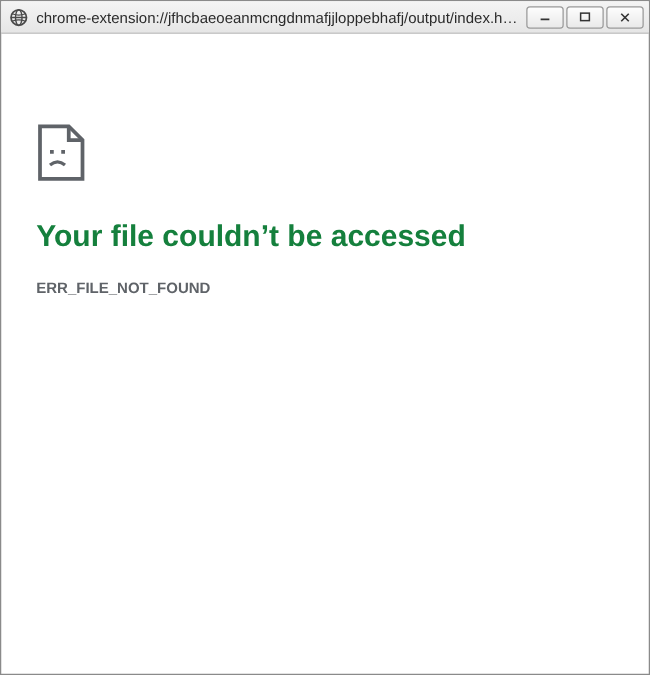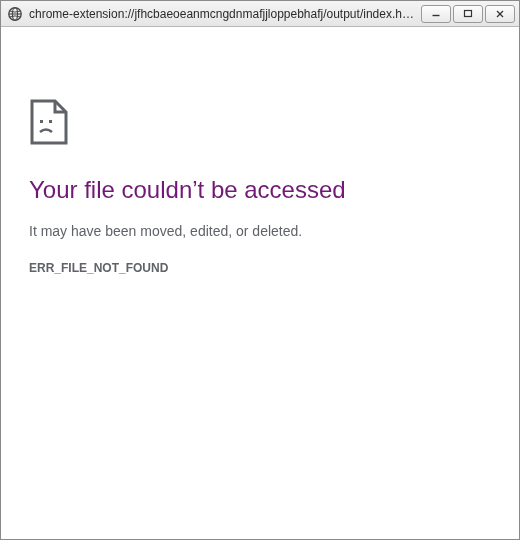--- a/index.html
+++ b/index.html
@@ -69,22 +69,22 @@
     box-sizing: border-box;
     color: #202124;
   }
   .err-icon {
     width: 40px;
     height: 46px;
     margin-bottom: 30px;
   }
   .heading {
     font-size: 24px;
-    font-weight: 400;
-    color: #701a75;
+    font-weight: 700;
+    color: #15803d;
     margin: 0 0 18px 0;
     line-height: 1.25;
   }
   .subtext {
     font-size: 14px;
     color: #5f6368;
     margin: 0 0 22px 0;
   }
   .errcode {
     font-size: 12px;
@@ -133,17 +133,16 @@
     <div class="err-icon">
       <svg viewBox="0 0 40 46" width="40" height="46">
         <path d="M3 2 H26 L37 13 V44 H3 Z" fill="none" stroke="#5f6368" stroke-width="3" stroke-linejoin="miter"></path>
         <path d="M26 2 V13 H37" fill="none" stroke="#5f6368" stroke-width="3" stroke-linejoin="miter"></path>
         <rect x="11" y="21" width="3" height="3" fill="#5f6368"></rect>
         <rect x="20" y="21" width="3" height="3" fill="#5f6368"></rect>
         <path d="M11 33 Q17 28 23 33" fill="none" stroke="#5f6368" stroke-width="2.6" stroke-linecap="butt"></path>
       </svg>
     </div>
     <h1 class="heading">Your file couldn’t be accessed</h1>
-    <p class="subtext">It may have been moved, edited, or deleted.</p>
     <p class="errcode">ERR_FILE_NOT_FOUND</p>
   </div>
 
 </div>
 
 </body></html>

